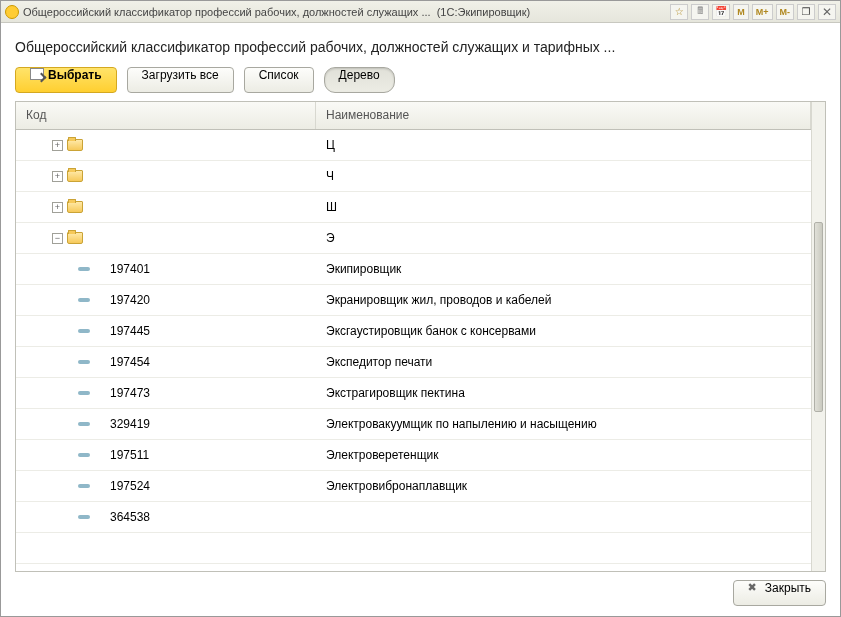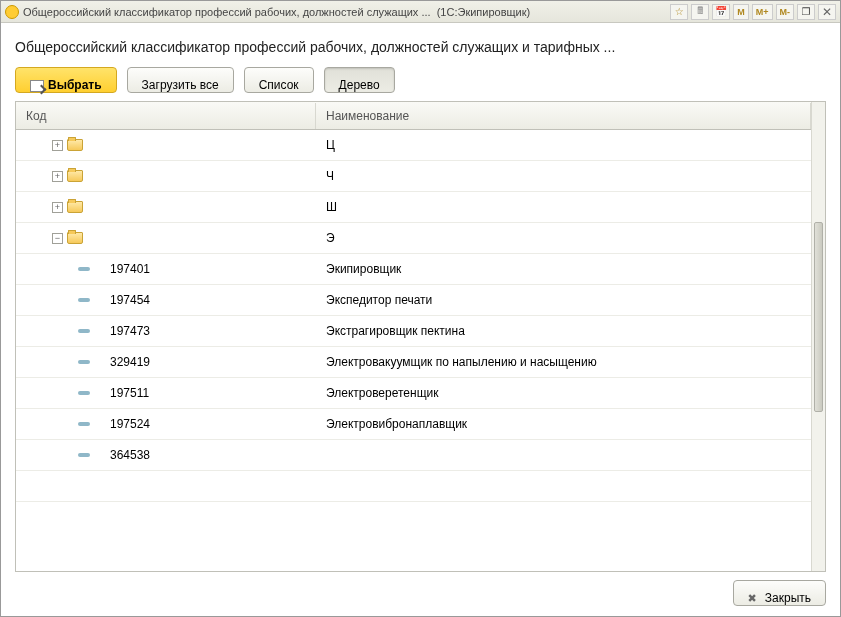--- a/index.html
+++ b/index.html
@@ -69,31 +69,32 @@
     }
     .btn {
       height: 26px;
       padding: 0 14px;
       border: 1px solid #a8a8a0;
       border-radius: 4px;
       background: linear-gradient(#fdfdfb, #ecece4);
       cursor: pointer;
       font-size: 12px;
       display: flex;
-      align-items: flex-end;
+      align-items: flex-start;
       gap: 4px;
     }
     .btn.primary {
       background: linear-gradient(#ffe36a, #ffcf30);
       border-color: #d4a820;
       font-weight: bold;
     }
     .btn.pressed {
       background: linear-gradient(#e0e0d8, #ecece4);
       box-shadow: inset 0 1px 2px rgba(0,0,0,0.15);
+      border-radius: 11px;
     }
     .select-icon {
       display: inline-block;
       width: 14px; height: 12px;
       background: #fff;
       border: 1px solid #888;
       position: relative;
     }
     .select-icon:after {
       content: "";
@@ -113,21 +114,20 @@
     }
     .scroll-area {
       flex: 1;
       overflow: hidden;
     }
     .thead {
       display: flex;
       height: 28px;
       background: linear-gradient(#fafaf6, #ecece4);
       border-bottom: 1px solid #c0c0b8;
-      align-items: center;
     }
     .th {
       padding: 6px 10px;
       color: #555;
       border-right: 1px solid #d8d8d0;
     }
     .th.code { width: 300px; }
     .th.name { flex: 1; }
     .tbody {
       overflow-y: auto;
@@ -284,20 +284,34 @@
           <div class="row">
     <div class="cell code indent-2">
       <span class="item-icon"></span>
       <span class="code-text">197401</span>
     </div>
     <div class="cell name">Экипировщик</div>
           </div>
           <div class="row">
     <div class="cell code indent-2">
       <span class="item-icon"></span>
+      <span class="code-text">197420</span>
+    </div>
+    <div class="cell name">Экранировщик жил, проводов и кабелей</div>
+          </div>
+          <div class="row">
+    <div class="cell code indent-2">
+      <span class="item-icon"></span>
+      <span class="code-text">197445</span>
+    </div>
+    <div class="cell name">Эксгаустировщик банок с консервами</div>
+          </div>
+          <div class="row">
+    <div class="cell code indent-2">
+      <span class="item-icon"></span>
       <span class="code-text">197454</span>
     </div>
     <div class="cell name">Экспедитор печати</div>
           </div>
           <div class="row">
     <div class="cell code indent-2">
       <span class="item-icon"></span>
       <span class="code-text">197473</span>
     </div>
     <div class="cell name">Экстрагировщик пектина</div>

